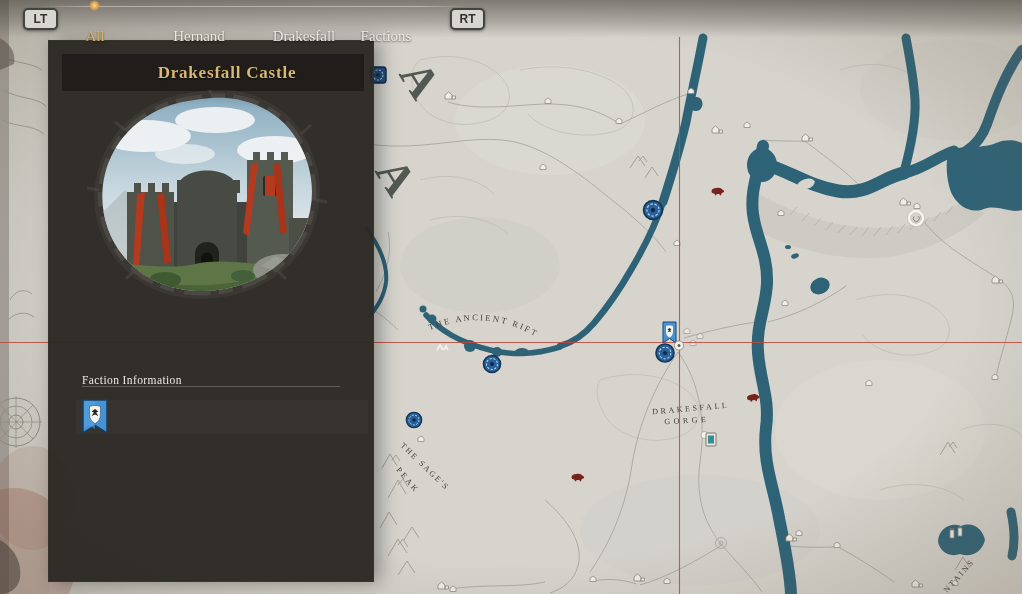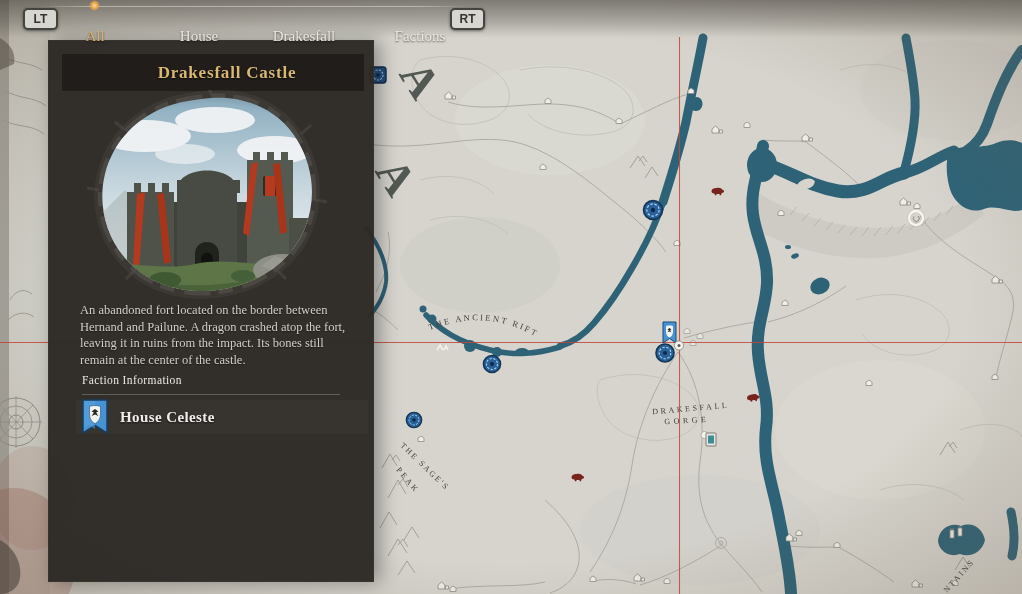--- a/index.html
+++ b/index.html
@@ -15,33 +15,33 @@
           background:linear-gradient(90deg,rgba(245,240,228,0),rgba(245,240,228,.45) 12%,rgba(245,240,228,.45) 88%,rgba(245,240,228,0));}
   .topbar-dot{position:absolute;left:89px;top:0;width:11px;height:11px;border-radius:50%;
           background:radial-gradient(circle,#ffd9a0 0%,#e8a54a 40%,rgba(232,165,74,0) 72%);}
   .bumper{position:absolute;top:8px;width:35px;height:22px;border:2px solid #45433f;border-radius:5px;
           background:#d8d6d0;color:#35332f;font-family:"Liberation Sans",sans-serif;font-weight:bold;
           font-size:12px;line-height:18px;text-align:center;box-shadow:0 1px 3px rgba(0,0,0,.45);cursor:pointer;}
   .bumper-lt{left:23px;} .bumper-rt{left:450px;}
   .tab{position:absolute;top:11px;transform:translateX(-50%);font-size:15px;color:#ece9e2;
        text-shadow:0 1px 2px rgba(0,0,0,.6);cursor:pointer;white-space:nowrap;margin-top:17px;}
   .tab.active{color:#d7b46d;}
-  .tab-all{left:95px;} .tab-quests{left:199px;} .tab-env{left:304px;} .tab-factions{left:420px;text-align:center;}
+  .tab-all{left:95px;} .tab-quests{left:199px;} .tab-env{left:304px;} .tab-factions{left:386px;text-align:center;}
 
   
   .panel{position:absolute;left:48px;top:40px;width:326px;height:542px;z-index:20;
          background:rgba(44,41,37,.97);box-shadow:6px 0 18px rgba(0,0,0,.35), inset 0 0 0 1px rgba(255,255,255,.03);}
   .panel-title-bar{position:absolute;left:14px;right:10px;top:14px;height:37px;background:#201d1a;
          display:flex;align-items:center;justify-content:center;padding-left:28px;}
   .panel-title{font-size:17px;font-weight:bold;letter-spacing:.8px;color:#d9b873;text-shadow:0 1px 2px rgba(0,0,0,.7);}
   .castle-figure{position:absolute;left:17px;top:50px;width:292px;height:212px;}
   .panel-desc{position:absolute;left:32px;top:262px;width:272px;font-size:12.5px;line-height:16.5px;
          color:#d3d0ca;text-shadow:0 1px 1px rgba(0,0,0,.5);}
   .faction-label{position:absolute;left:34px;top:334px;width:258px;font-size:11.5px;letter-spacing:.4px;
-         color:#ebe9e4;padding-bottom:8px;border-bottom:1px solid rgba(255,255,255,.22);}
+         color:#ebe9e4;border-bottom:1px solid rgba(255,255,255,.22);}
   .faction-row{position:absolute;left:28px;right:6px;top:360px;height:34px;background:#37332f;cursor:pointer;}
   .faction-banner{position:absolute;left:6px;top:-1px;width:26px;height:36px;}
   .faction-name{position:absolute;left:44px;top:0;height:34px;line-height:34px;font-size:15px;font-weight:bold;
          color:#f0eeea;letter-spacing:.4px;text-shadow:0 1px 2px rgba(0,0,0,.6);}
 
   .map-svg{position:absolute;left:0;top:0;z-index:1;}
 </style>
 </head>
 <body>
 
@@ -275,21 +275,21 @@
       <circle r="4.6" fill="#f3f2ed" stroke="#83817a" stroke-width="0.8"></circle>
       <circle r="1.5" fill="#5b5953"></circle>
     </g>
   </svg>
 
   <div class="topbar">
     <div class="topbar-line"></div>
     <div class="topbar-dot"></div>
     <div class="bumper bumper-lt">LT</div>
     <div class="tab tab-all active">All</div>
-    <div class="tab tab-quests">House</div>
+    <div class="tab tab-quests">Hernand</div>
     <div class="tab tab-env">Drakesfall</div>
     <div class="tab tab-factions">Factions</div>
     <div class="bumper bumper-rt">RT</div>
   </div>
 
   <div class="panel">
     <div class="panel-title-bar">
       <span class="panel-title">Drakesfall Castle</span>
     </div>
 
@@ -338,28 +338,26 @@
         <ellipse cx="218" cy="180" rx="30" ry="16" fill="#8e9088"></ellipse>
         <ellipse cx="240" cy="192" rx="26" ry="14" fill="#7e8078"></ellipse>
         <path d="M196,176 l14,-10 16,6 -8,12 Z" fill="#999b92"></path>
         <path d="M30,212 V196 C70,188 120,200 165,193 C205,187 240,198 262,192 V212 Z" fill="#4a6339"></path>
         <ellipse cx="100" cy="190" rx="16" ry="8" fill="#3f5a33"></ellipse>
         <ellipse cx="178" cy="186" rx="12" ry="6" fill="#44603a"></ellipse>
         <rect width="292" height="212" fill="url(#iv)"></rect>
       </g>
     </svg>
 
-    <div class="panel-desc">An abandoned fort located on the border between Hernand and Pailune. A dragon crashed atop the fort, leaving it in ruins from the impact. Its bones still remain at the center of the castle.</div>
 
     <div class="faction-label">Faction Information</div>
 
     <div class="faction-row">
       <svg class="faction-banner" viewBox="0 0 26 36">
         <path d="M1,1 H25 V34 L13,26.5 1,34 Z" fill="#4792d2" stroke="#163f66" stroke-width="1.5"></path>
         <path d="M2,2 H13 V30 L7,26 2,29 Z" fill="#5ba3dd" opacity="0.5"></path>
         <path d="M13,6.5 C16.5,6.5 18.5,7.6 18.5,7.6 V15 C18.5,20 15.8,23.4 13,24.6 C10.2,23.4 7.5,20 7.5,15 V7.6 C7.5,7.6 9.5,6.5 13,6.5 Z" fill="#f2f3ee" stroke="#27517e" stroke-width="0.6"></path>
         <path d="M13,10 l-3.4,2.6 2.3,1 -2.3,3.4 3.4,-1.4 3.4,1.4 -2.3,-3.4 2.3,-1 Z" fill="#26261f"></path>
       </svg>
-      <span class="faction-name">House Celeste</span>
     </div>
   </div>
 
 </div>
 
 </body></html>

